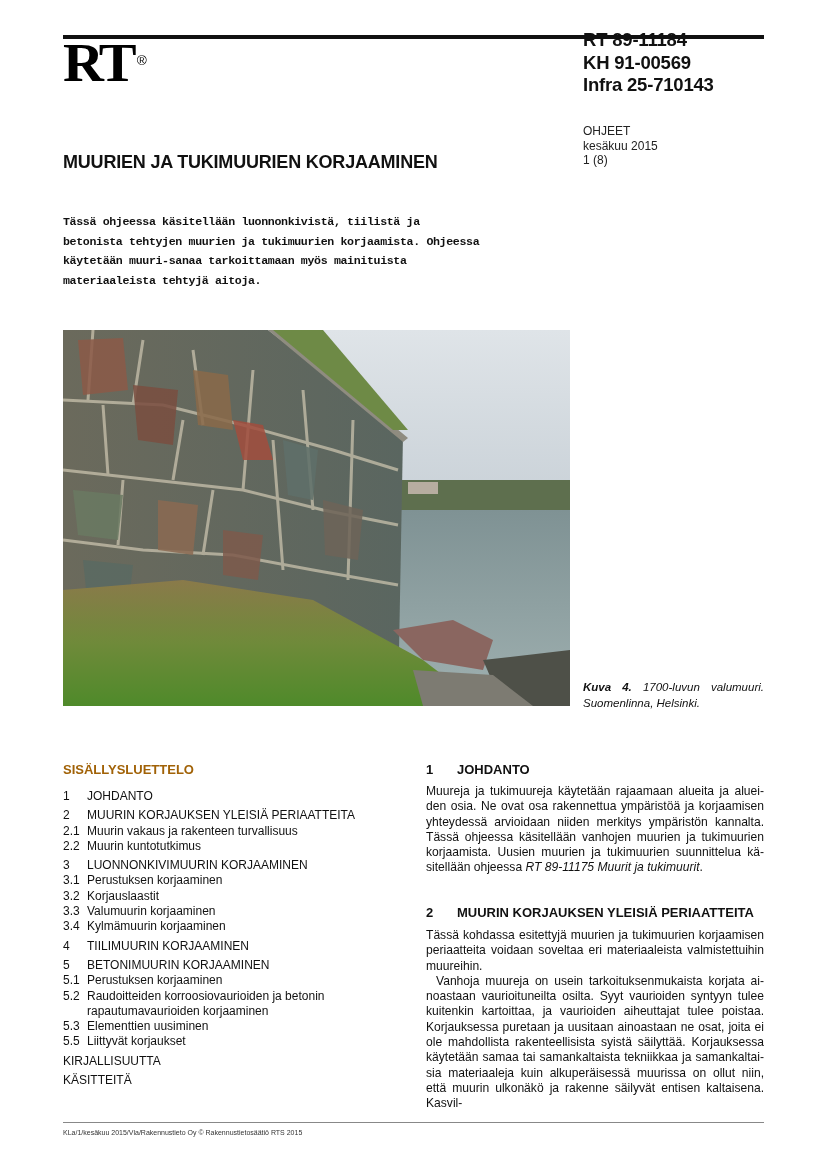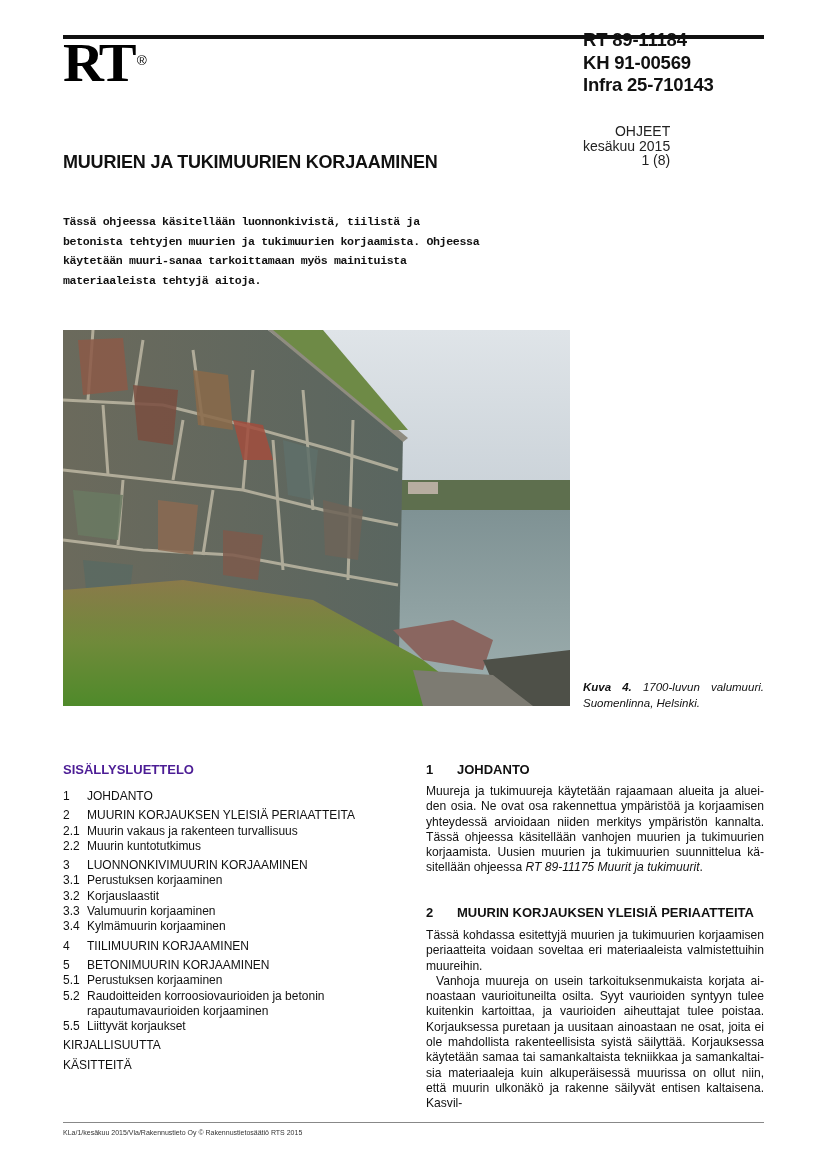--- a/index.html
+++ b/index.html
@@ -3,27 +3,27 @@
 <meta charset="utf-8">
 <style>
   * { margin:0; padding:0; box-sizing:border-box; }
   html, body { width:827px; height:1169px; background:#fff; overflow:hidden; }
   body { position:relative; font-family:"DejaVu Sans", "Liberation Sans", sans-serif; color:#111; }
   .abs { position:absolute; }
   .topbar { left:63px; top:35px; width:701px; height:4px; background:#111; }
   .logo { left:63px; top:40px; font-family:"Liberation Serif", serif; font-weight:bold; font-size:54px; line-height:46px; letter-spacing:-3px; color:#000; transform:scaleX(1.05); transform-origin:left; }
   .logo sup { font-family:"Liberation Sans", sans-serif; font-size:13px; font-weight:normal; letter-spacing:0; vertical-align:top; position:relative; top:-2px; left:3px; }
   .codes { left:583px; top:29px; font-family:"Liberation Sans", sans-serif; font-weight:bold; font-size:18.5px; line-height:22.5px; color:#111; letter-spacing:-0.2px; }
-  .meta { left:583px; top:124px; font-family:"Liberation Sans", sans-serif; font-size:14px; line-height:14.5px; color:#222;text-align:right; }
+  .meta { left:583px; top:124px; font-family:"Liberation Sans", sans-serif; font-size:12px; line-height:14.5px; color:#222; }
   .title { left:63px; top:152px; font-family:"Liberation Sans", sans-serif; font-weight:bold; font-size:18px; color:#111; letter-spacing:-0.2px; }
   .lead { left:63px; top:212px; width:420px; font-family:Liberation Mono, monospace; font-weight:bold; font-size:11.6px; line-height:19.6px; color:#111; letter-spacing:-0.35px; }
   .photo { left:63px; top:330px; width:507px; height:376px; overflow:hidden; }
   .caption { left:583px; top:680px; width:181px; font-family:"Liberation Sans", sans-serif; font-style:italic; font-size:11.5px; line-height:15.5px; color:#111; text-align:justify; text-align-last:left; }
   .caption b { font-weight:bold; }
-  .toc-h { left:63px; top:762px; font-family:"Liberation Sans", sans-serif; font-weight:bold; font-size:13px; color:#4c1d95; }
+  .toc-h { left:63px; top:762px; font-family:"Liberation Sans", sans-serif; font-weight:bold; font-size:13px; color:#a16207; }
   .toc { left:63px; top:789px; width:340px; font-family:"Liberation Sans", sans-serif; font-size:12px; color:#111; }
   .toc-row { display:flex; line-height:15.3px; }
   .toc-row.main { margin-top:4px; }
   .toc-row.first { margin-top:0; }
   .toc-num { width:24px; flex:none; }
   .toc-txt { flex:1; }
   .sec-h { left:426px; font-family:"Liberation Sans", sans-serif; font-weight:bold; font-size:13px; color:#111; display:flex; }
   .sec-h .n { width:31px; }
   .body-txt { left:426px; width:338px; font-family:"Liberation Sans", sans-serif; font-size:12.1px; line-height:15.3px; color:#111; text-align:justify; hyphens:manual; }
   .body-txt p.indent { text-indent:10px; }
@@ -160,20 +160,24 @@
     </div>
     <div class="toc-row">
       <span class="toc-num">5.1</span>
       <span class="toc-txt">Perustuksen korjaaminen</span>
     </div>
     <div class="toc-row">
       <span class="toc-num">5.2</span>
       <span class="toc-txt">Raudoitteiden korroosiovaurioiden ja betonin rapautumavaurioiden korjaaminen</span>
     </div>
     <div class="toc-row">
+      <span class="toc-num">5.3</span>
+      <span class="toc-txt">Elementtien uusiminen</span>
+    </div>
+    <div class="toc-row">
       <span class="toc-num">5.5</span>
       <span class="toc-txt">Liittyvät korjaukset</span>
     </div>
     <div class="toc-row main">
       <span class="toc-txt">KIRJALLISUUTTA</span>
     </div>
     <div class="toc-row main">
       <span class="toc-txt">KÄSITTEITÄ</span>
     </div>
   </div>

